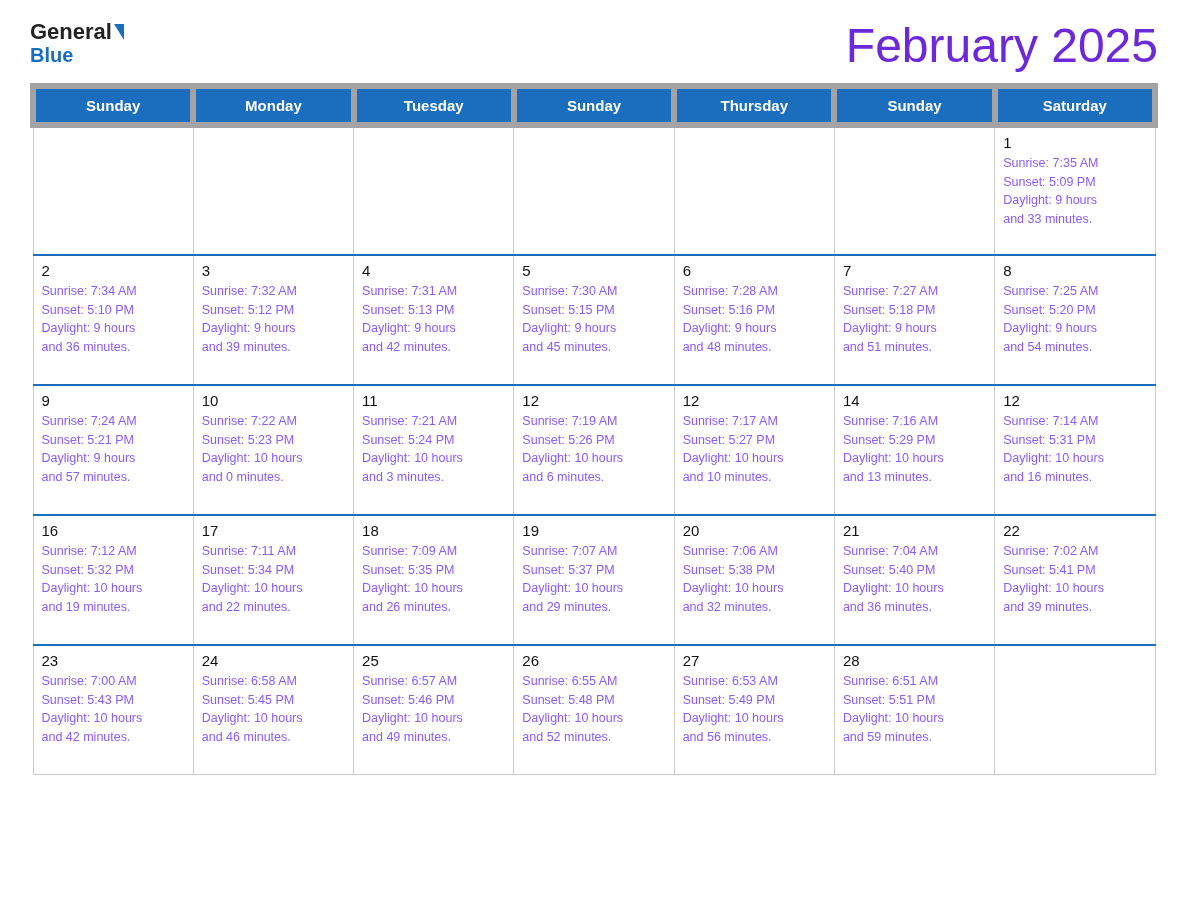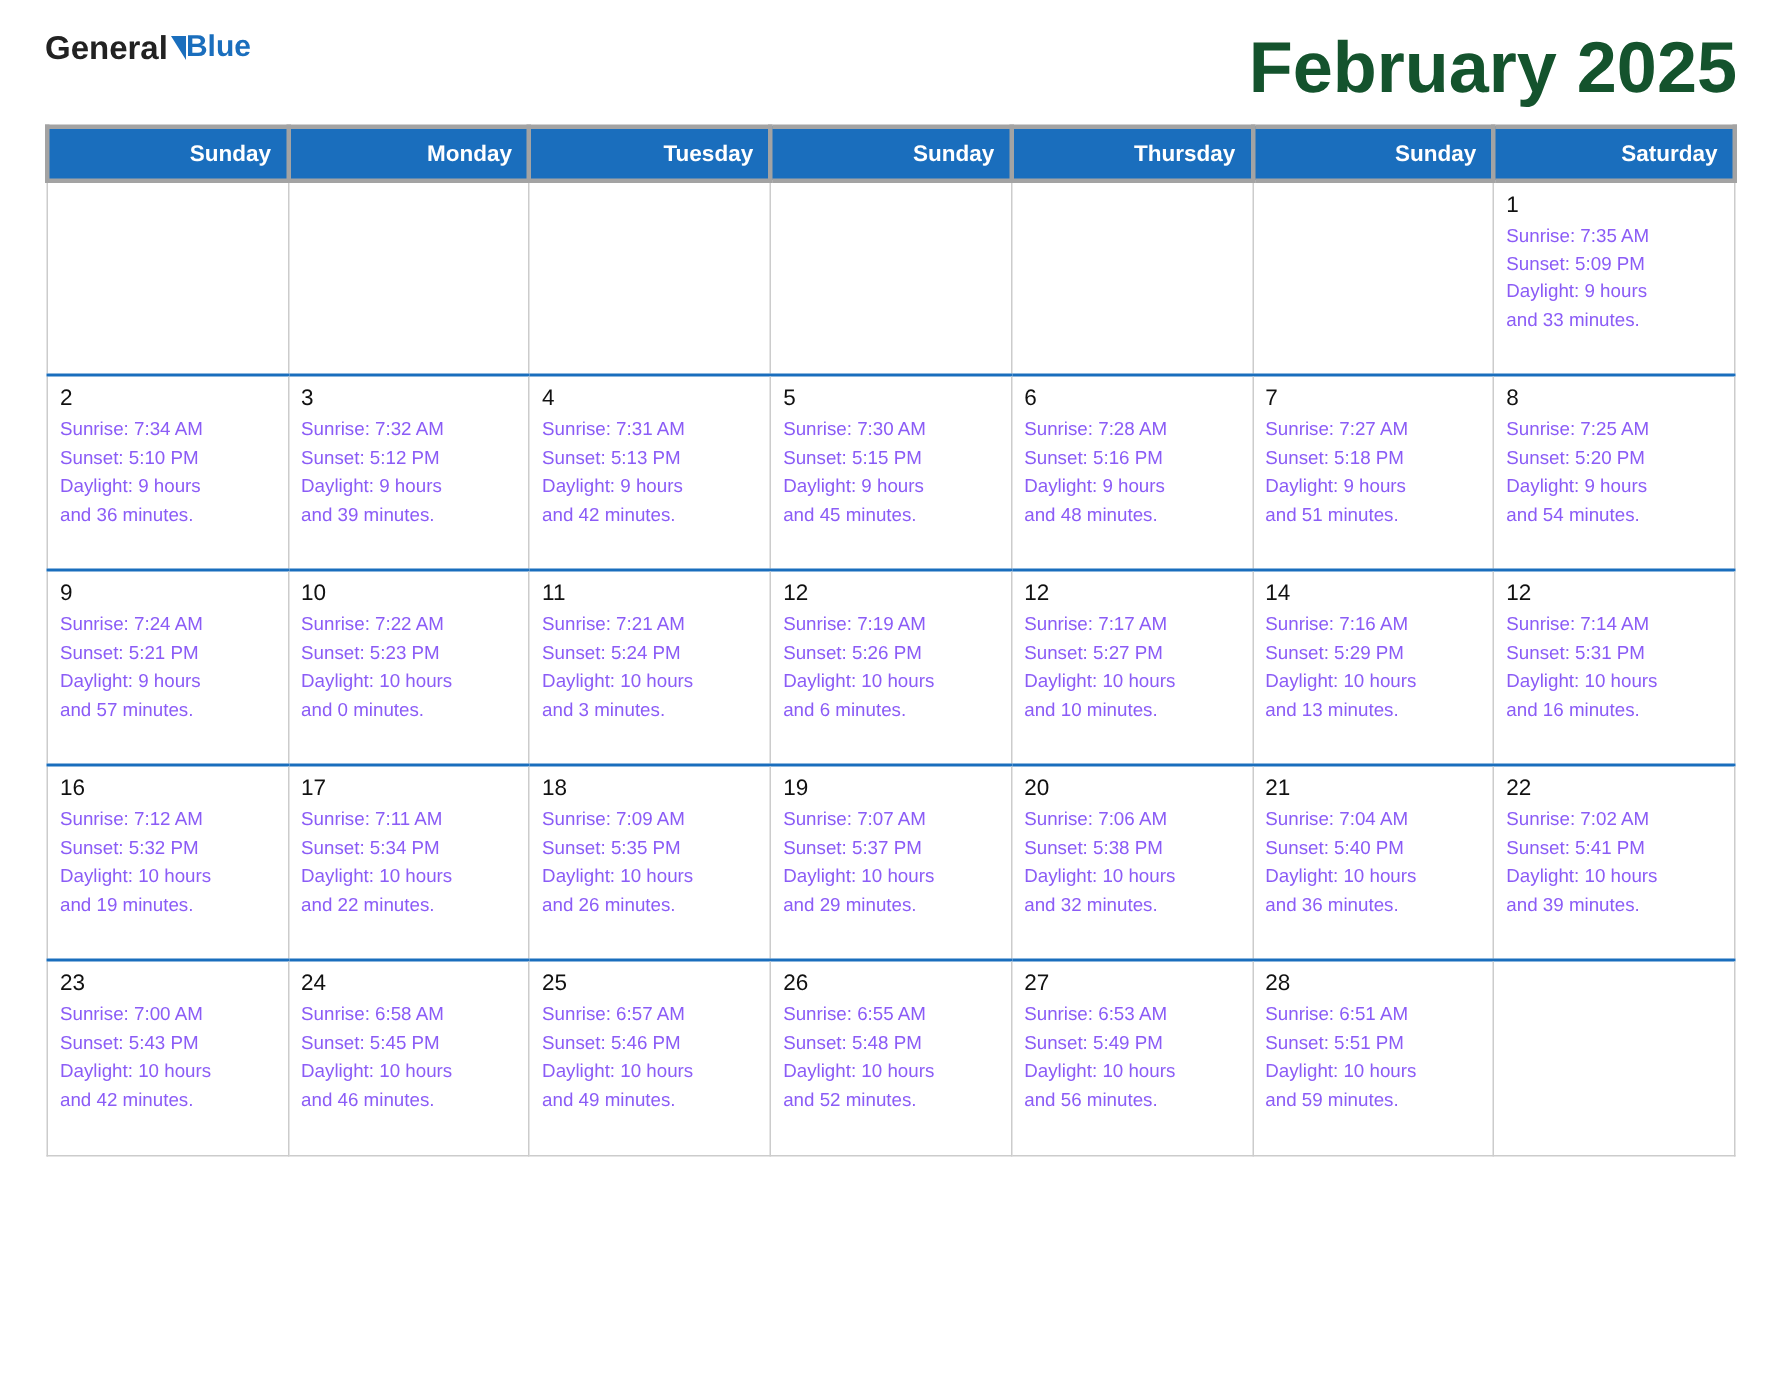--- a/index.html
+++ b/index.html
@@ -12,21 +12,21 @@
       padding: 20px 30px 30px 30px;
     }
     .header {
       display: flex;
       justify-content: space-between;
       align-items: flex-start;
       margin-bottom: 10px;
     }
     .logo {
       display: flex;
-      flex-direction: row;
+      flex-direction: column;
       align-items: flex-start;
     }
     .logo-text {
       font-size: 22px;
       font-weight: bold;
       color: #222;
       line-height: 1.1;
     }
     .logo-triangle {
       display: inline-block;
@@ -40,42 +40,42 @@
     }
     .logo-line {
       display: flex;
       align-items: center;
     }
     .title-block {
       text-align: right;
     }
     .calendar-title {
       font-size: 48px;
-      font-weight: bold;
-      color: #14532d;
+      font-weight: normal;
+      color: #6d28d9;
       line-height: 1.1;
     }
     .calendar-subtitle {
       font-size: 20px;
       color: #333;
       margin-top: 4px;
     }
     .calendar {
       width: 100%;
       border-collapse: collapse;
       margin-top: 8px;
     }
     .calendar thead th {
       background-color: #1a6ebd;
       color: #fff;
       font-size: 15px;
       font-weight: bold;
       padding: 8px 10px;
-      text-align: right;
-      border: 3px solid #a3a3a3;
+      text-align: center;
+      border: 6px solid #a3a3a3;
     }
     .calendar tbody td {
       border: 1px solid #ccc;
       vertical-align: top;
       padding: 6px 8px;
       width: 14.28%;
       min-height: 110px;
       height: 130px;
       font-size: 13px;
       color: #222;

